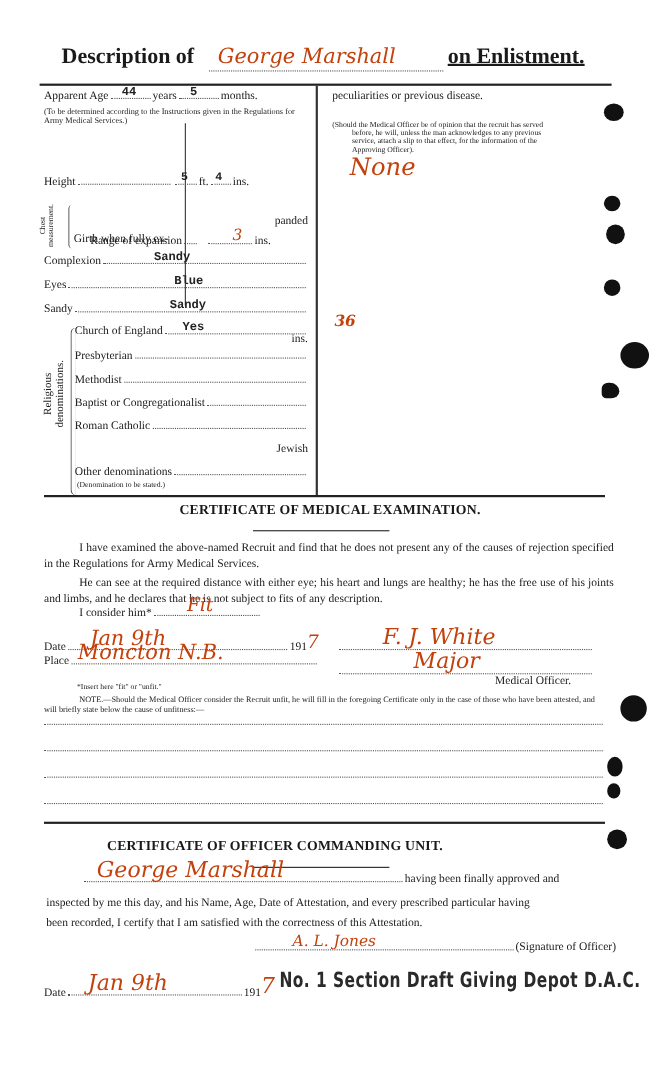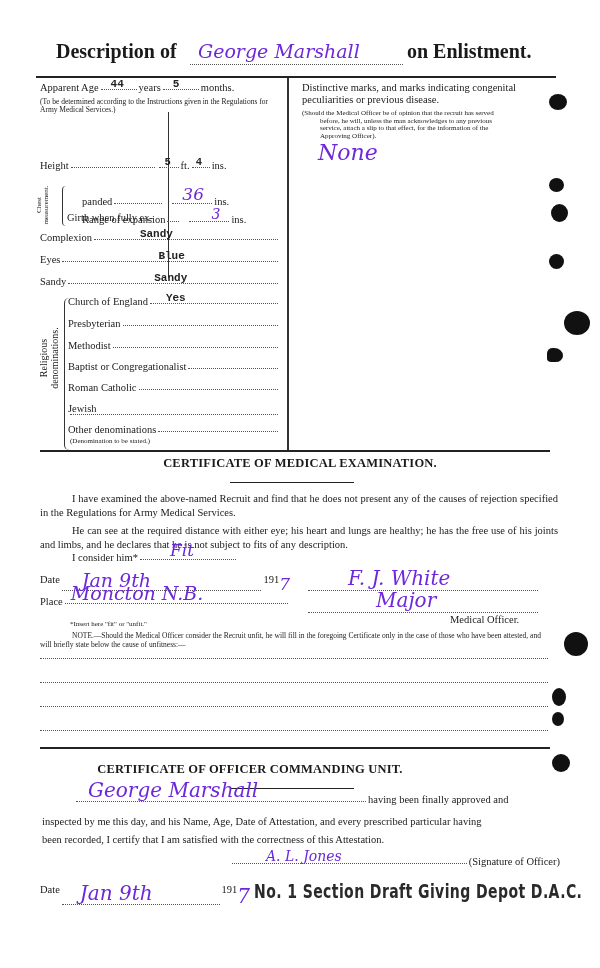--- a/index.html
+++ b/index.html
@@ -1,42 +1,42 @@
 <!DOCTYPE html>
 <html><head>
 <meta charset="utf-8">
 <style>
   html, body { margin:0; padding:0; }
   body { width:600px; height:968px; background:#ffffff; position:relative; overflow:hidden;
          font-family:"Liberation Serif","DejaVu Serif",serif; color:#1a1a1a; }
   .abs { position:absolute; }
-  .hand { font-family:"DejaVu Serif",serif; font-style:italic; color:#6d28d9; }
+  .hand { font-family:"DejaVu Serif",serif; font-style:italic; color:#c2410c; }
   .mono { font-family:"Liberation Mono","DejaVu Sans Mono",monospace; font-weight:bold; color:#222; }
   .dots { border-bottom:1px dotted #555; }
   .hr { position:absolute; height:2px; background:#222; }
   .vr { position:absolute; width:2px; background:#333; }
   .tiny { font-size:7px; line-height:7px; }
   .lbl { font-size:10.5px; }
   .title { font-size:20px; font-weight:bold; }
   .cert { font-size:12.5px; font-weight:bold; letter-spacing:0.2px; }
   .hole { position:absolute; background:#111; border-radius:50%; }
-  .row { position:absolute; display:flex; font-size:10.5px; white-space:nowrap; }
+  .row { position:absolute; display:flex; align-items:flex-end; font-size:10.5px; white-space:nowrap; }
   .fill { flex:1; border-bottom:1px dotted #555; margin:0 2px 3px 2px; position:relative; }
   .fillval { position:absolute; bottom:-1px; }
   .para { position:absolute; font-size:10.5px; line-height:14px; text-align:justify; }
   .stamp { font-family:"DejaVu Sans Condensed","DejaVu Sans",sans-serif; font-weight:bold; font-size:19px; letter-spacing:0.5px; color:#2a2a2a; transform:scaleX(0.82); transform-origin:left bottom; }
 </style>
 </head>
 <body>
 
 <div class="abs title" style="left:56px; top:40px;">Description of</div>
 <div class="abs dots" style="left:190px; top:40px; width:213px; height:24px;">
   <span class="hand" style="font-size:19px; position:absolute; left:8px; top:0px;">George Marshall</span>
 </div>
-<div class="abs title" style="left:407px; top:40px;">on Enlistment.</div>
+<div class="abs title" style="left:407px; top:40px;text-decoration:underline;">on Enlistment.</div>
 
 <div class="hr" style="left:36px; top:76px; width:520px;"></div>
 
 <div class="vr" style="left:287px; top:78px; height:372px;"></div>
 <div class="vr" style="left:168px; top:112px; width:1px; height:166px;"></div>
 
 <div class="row" style="left:40px; top:82px; width:240px;">
   <span>Apparent Age</span>
   <span class="fill" style="flex:0 0 36px;">
       <span class="fillval mono" style="left:10px; font-size:11px;">44</span>
@@ -62,25 +62,25 @@
   <span>ins.</span>
 </div>
 
 <div class="abs" style="left:34px; top:182px; width:30px; height:46px;">
   <div style="transform:rotate(-90deg); transform-origin:left top; position:absolute; left:2px; top:46px; width:46px; font-size:7px; line-height:7px; text-align:center;">Chest measurement.</div>
 </div>
 <div class="abs" style="left:62px; top:186px; width:4px; height:40px; border-left:1px solid #333; border-radius:4px 0 0 4px;"></div>
 <div class="abs lbl" style="left:67px; top:172px;margin-top:40px;">
   <div>Girth when fully ex-</div>
 </div>
-<div class="row" style="left:82px; top:196px; width:198px;">
+<div class="row" style="left:82px; top:196px; width:198px;flex-direction:column;">
   <span>panded</span>
   <span class="fill" style="flex:0 0 48px;"></span>
   <span class="fill" style="flex:0 0 40px; margin-left:8px;">
-      <span class="fillval hand" style="left:10px; font-size:17px;">36</span>
+      <span class="fillval hand" style="left:26px; font-size:14px;font-weight:bold;">36</span>
     </span>
   <span>ins.</span>
 </div>
 <div class="row" style="left:82px; top:214px; width:213px;">
   <span>Range of expansion</span>
   <span class="fill" style="flex:0 0 12px;"></span>
   <span class="fill" style="flex:0 0 40px; margin-left:8px;">
       <span class="fillval hand" style="left:22px; font-size:14px;">3</span>
     </span>
   <span>ins.</span>
@@ -139,21 +139,20 @@
   <span>Jewish</span>
   <span class="fill"></span>
 </div>
 <div class="row" style="left:68px; top:424px; width:212px;">
   <span>Other denominations</span>
   <span class="fill"></span>
 </div>
 <div class="abs" style="left:70px; top:437px; font-size:7px;">(Denomination to be stated.)</div>
 
 <div class="abs lbl" style="left:302px; top:82px; width:250px; font-size:10.5px; line-height:12px;">
-  <div>Distinctive marks, and marks indicating congenital</div>
   <div>peculiarities or previous disease.</div>
 </div>
 <div class="abs" style="left:302px; top:110px; width:250px; font-size:7px; line-height:7.5px;">
   <div>(Should the Medical Officer be of opinion that the recruit has served</div>
   <div style="padding-left:18px;">before, he will, unless the man acknowledges to any previous</div>
   <div style="padding-left:18px;">service, attach a slip to that effect, for the information of the</div>
   <div style="padding-left:18px;">Approving Officer).</div>
 </div>
 <div class="abs hand" style="left:318px; top:140px; font-size:22px;">None</div>
 

